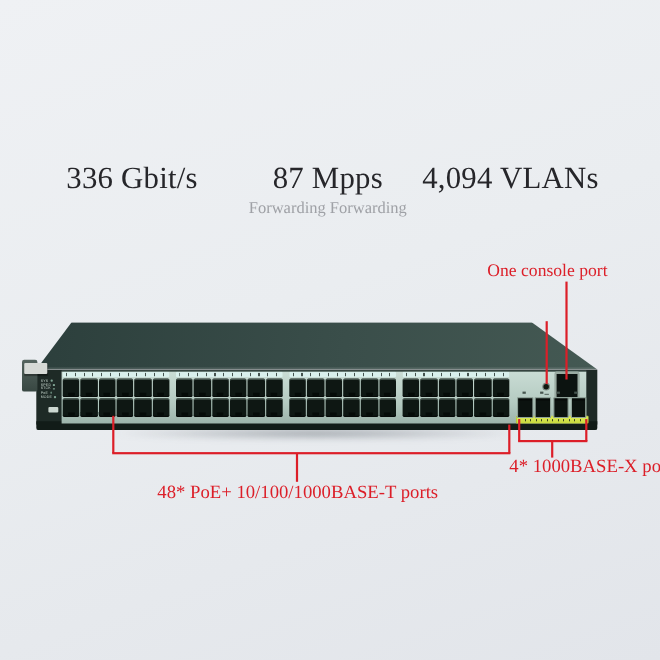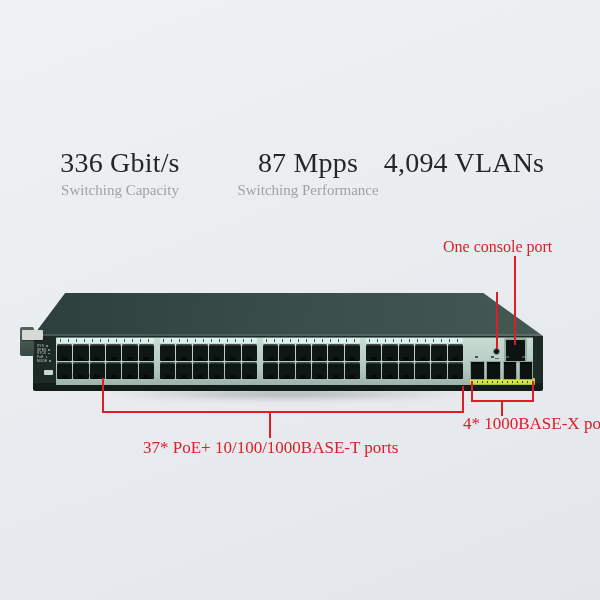--- a/index.html
+++ b/index.html
@@ -71,25 +71,24 @@
   .rline{position:absolute;background:var(--ann-red,#dc1e28);}
   .v{width:1.5px;} .h{height:1.5px;}
 </style>
 </head>
 <body>
 
 <div class="stage">
 
   <div class="spec" style="left:10px">
     <div class="spec-value">336 Gbit/s</div>
-    <div class="spec-label">Switching Capacity</div>
-  </div>
-  <div class="spec" style="left:198px">
+  </div>
+  <div class="spec" style="left:188px">
     <div class="spec-value">87 Mpps</div>
-    <div class="spec-label">Switching Performance</div>
+    <div class="spec-label">Forwarding Forwarding</div>
   </div>
   <div class="spec" style="left:354px">
     <div class="spec-value">4,094 VLANs</div>
   </div>
 
   <div class="shadow"></div>
   <div class="top-face"></div>
   <div class="front-face"></div>
   <div class="bottom-strip"></div>
   <div class="faceplate"></div>
@@ -196,20 +195,20 @@
 
   <div class="ann small" style="left:443px;top:238px">One console port</div>
   <div class="rline v" style="left:514px;top:256px;height:89px"></div>
 
   <div class="rline v" style="left:496px;top:292px;height:57px"></div>
 
   <div class="rline v" style="left:102px;top:378px;height:34px"></div>
   <div class="rline v" style="left:462px;top:386px;height:26px"></div>
   <div class="rline h" style="left:102px;top:411px;width:361.5px"></div>
   <div class="rline v" style="left:269px;top:412px;height:26px"></div>
-  <div class="ann" style="left:143px;top:439px">37* PoE+ 10/100/1000BASE-T ports</div>
+  <div class="ann" style="left:143px;top:439px">48* PoE+ 10/100/1000BASE-T ports</div>
 
   <div class="rline v" style="left:471px;top:381px;height:20px"></div>
   <div class="rline v" style="left:532px;top:381px;height:20px"></div>
   <div class="rline h" style="left:471px;top:400px;width:62.5px"></div>
   <div class="rline v" style="left:501px;top:401px;height:15px"></div>
   <div class="ann" style="left:463px;top:415px">4* 1000BASE-X ports</div>
 </div>
 
 </body></html>

